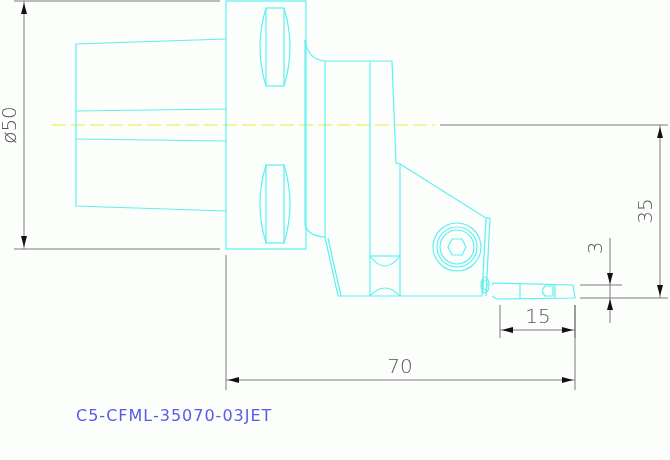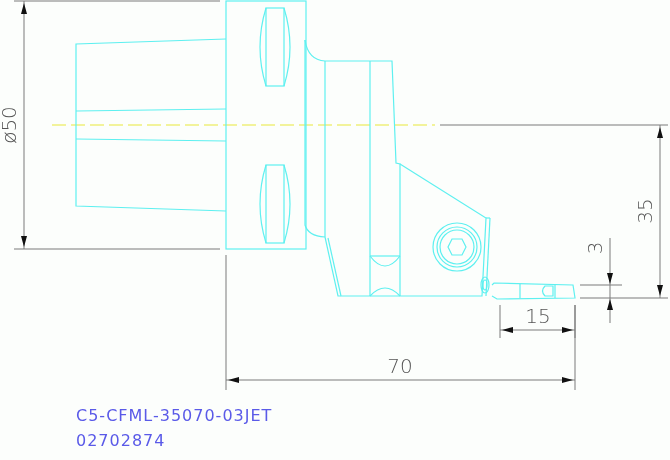--- a/index.html
+++ b/index.html
@@ -103,14 +103,13 @@
     <line class="dim" x1="226" y1="255" x2="226" y2="390"></line>
     <line class="dim" x1="575" y1="305" x2="575" y2="390"></line>
     <line class="dim" x1="226" y1="380" x2="575" y2="380"></line>
     <polygon class="arrow" points="228,380 239,377 239,383"></polygon>
     <polygon class="arrow" points="573,380 562,377 562,383"></polygon>
     <text class="dimtext" x="400" y="373" text-anchor="middle">70</text>
   </g>
 </svg>
 
 <div class="label" style="top:405px;">C5-CFML-35070-03JET</div>
-<div class="label" style="top:430px;">02702874</div>
 </div>
 
 </body></html>

